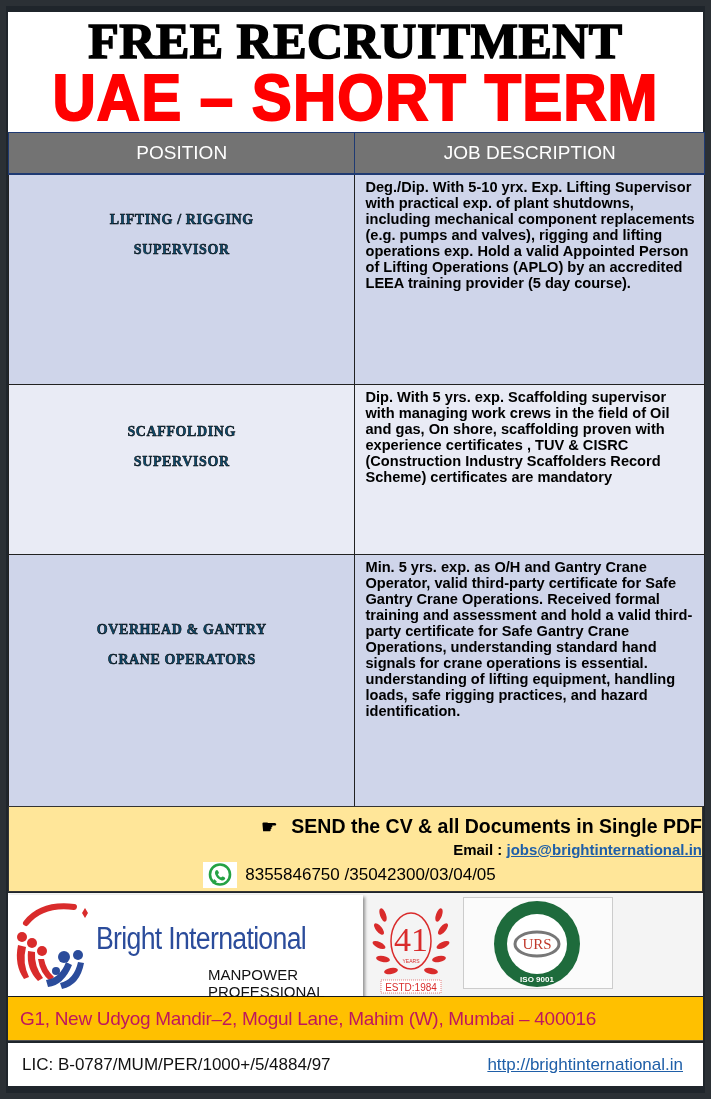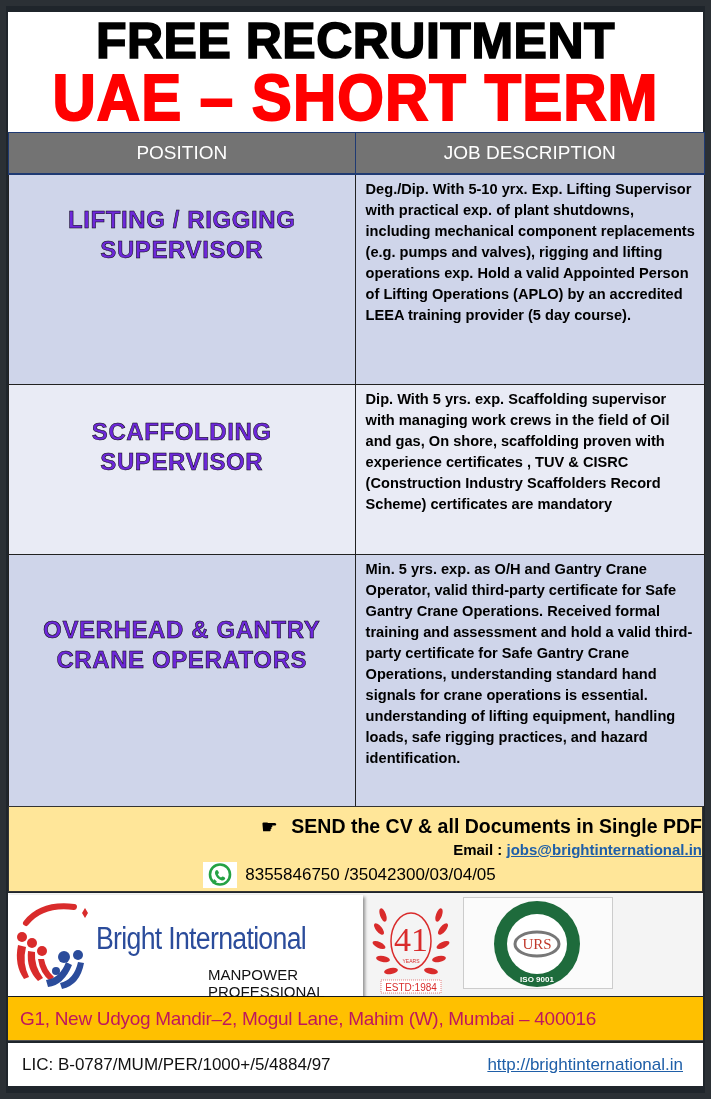--- a/index.html
+++ b/index.html
@@ -1,29 +1,29 @@
 <!DOCTYPE html>
 <html><head>
 <meta charset="utf-8">
 <style>
   * { box-sizing: border-box; margin: 0; padding: 0; }
   html, body { width: 711px; height: 1099px; background: #2b3035; overflow: hidden; }
   body { font-family: "Liberation Sans", sans-serif; position: relative; }
   .frame { position: absolute; left: 6px; top: 6px; width: 699px; height: 1087px; background: #1f252b; }
   .header { position: absolute; left: 8px; top: 12px; width: 695px; height: 121px; background: #ffffff; text-align: center; }
-  .title1 { font-family: Liberation Sans, sans-serif; font-weight: 900; font-size: 50px; line-height: 54px; color: #000; letter-spacing: 0.5px; padding-top: 2px; -webkit-text-stroke: 1.6px #000; }
+  .title1 { font-family: Liberation Serif, serif; font-weight: 900; font-size: 50px; line-height: 54px; color: #000; letter-spacing: 0.5px; padding-top: 2px; -webkit-text-stroke: 1.6px #000; }
   .title2 { font-family: "Liberation Sans", sans-serif; font-weight: 900; font-size: 60px; line-height: 62px; color: #f00; letter-spacing: 1px; -webkit-text-stroke: 1.8px #f00; transform: scaleY(1.08); margin-top: -1px; }
 
   .table { position: absolute; left: 8px; top: 132px; width: 697px; border-collapse: collapse; }
   .table th { background: #737373; color: #fff; font-weight: 400; font-size: 19px; height: 41px; border: 1px solid #1f3a73; border-bottom: 2px solid #1f3a73; }
   .table td { border: 1px solid #222; vertical-align: middle; }
   .col1 { width: 347px; }
   .col2 { width: 350px; }
-  .pos { text-align: center; font-weight: 900; font-size: 24px; line-height: 30px; color: #6d28d9; letter-spacing: 0.6px; -webkit-text-stroke: 0.5px #000; vertical-align: top !important; }
-  .desc { font-weight: 700; font-size: 14.6px; line-height: 21px; color: #000; padding: 4px 8px 4px 10px; vertical-align: top !important; }
+  .pos { text-align: center; font-weight: 900; font-size: 14px; line-height: 30px; color: #0c4a6e; letter-spacing: 0.6px; -webkit-text-stroke: 0.5px #000; vertical-align: top !important; font-family: Liberation Serif, serif; }
+  .desc { font-weight: 700; font-size: 14.6px; line-height: 16px; color: #000; padding: 4px 8px 4px 10px; vertical-align: top !important; }
   .row-a td { background: #cfd5ea; }
   .row-b td { background: #e9ebf5; }
 
   .contact { position: absolute; left: 8px; top: 806px; width: 695px; height: 86px; background: #ffe699; border: 1px solid #333; text-align: right; }
   .send { font-weight: 700; font-size: 19.5px; line-height: 26px; margin-top: 6px; color: #000; }
   .send .hand { font-size: 18px; margin-right: 14px; }
   .email-row { font-size: 15px; line-height: 20px; font-weight: 700; color: #000; }
   .email-row a { color: #1f5fa8; text-decoration: underline; font-weight: 700; }
   .phone-row { display: flex; justify-content: center; align-items: center; gap: 8px; font-size: 17px; line-height: 24px; color: #000; margin-top: 2px; margin-left: -12px; }
   .wa { width: 34px; height: 26px; display: inline-block; background: #fff; position: relative; }

